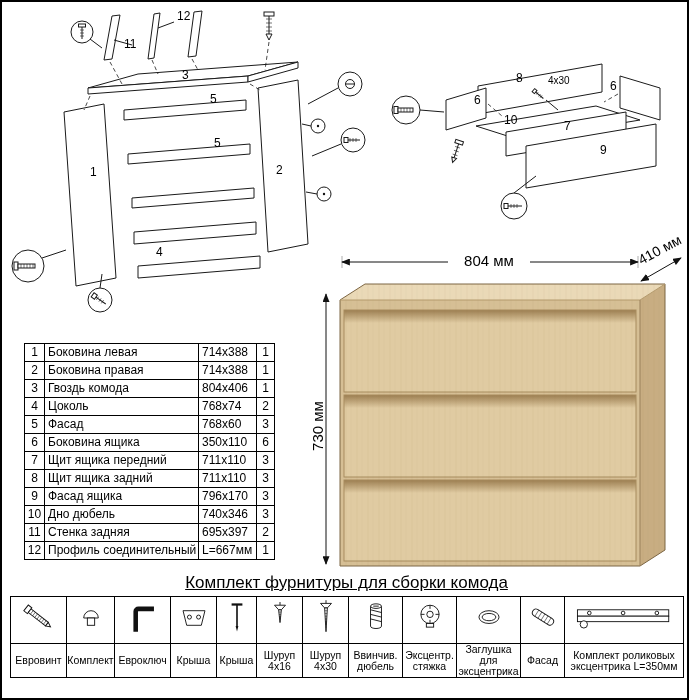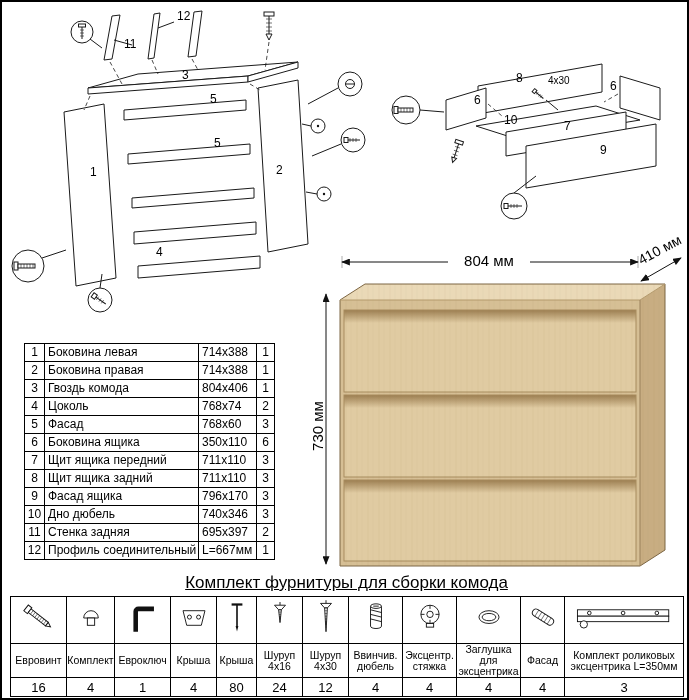--- a/index.html
+++ b/index.html
@@ -459,29 +459,15 @@
       <td>Крыша</td>
       <td>Крыша</td>
       <td>Шуруп 4x16</td>
       <td>Шуруп 4x30</td>
       <td>Ввинчив. дюбель</td>
       <td>Эксцентр. стяжка</td>
       <td>Заглушка для эксцентрика</td>
       <td>Фасад</td>
       <td>Комплект роликовых эксцентрика L=350мм</td>
     </tr>
-    <tr class="hw-qtys">
-      <td>16</td>
-      <td>4</td>
-      <td>1</td>
-      <td>4</td>
-      <td>80</td>
-      <td>24</td>
-      <td>12</td>
-      <td>4</td>
-      <td>4</td>
-      <td>4</td>
-      <td>4</td>
-      <td>3</td>
-    </tr>
     </tbody>
   </table>
 </div>
 
 </body></html>

